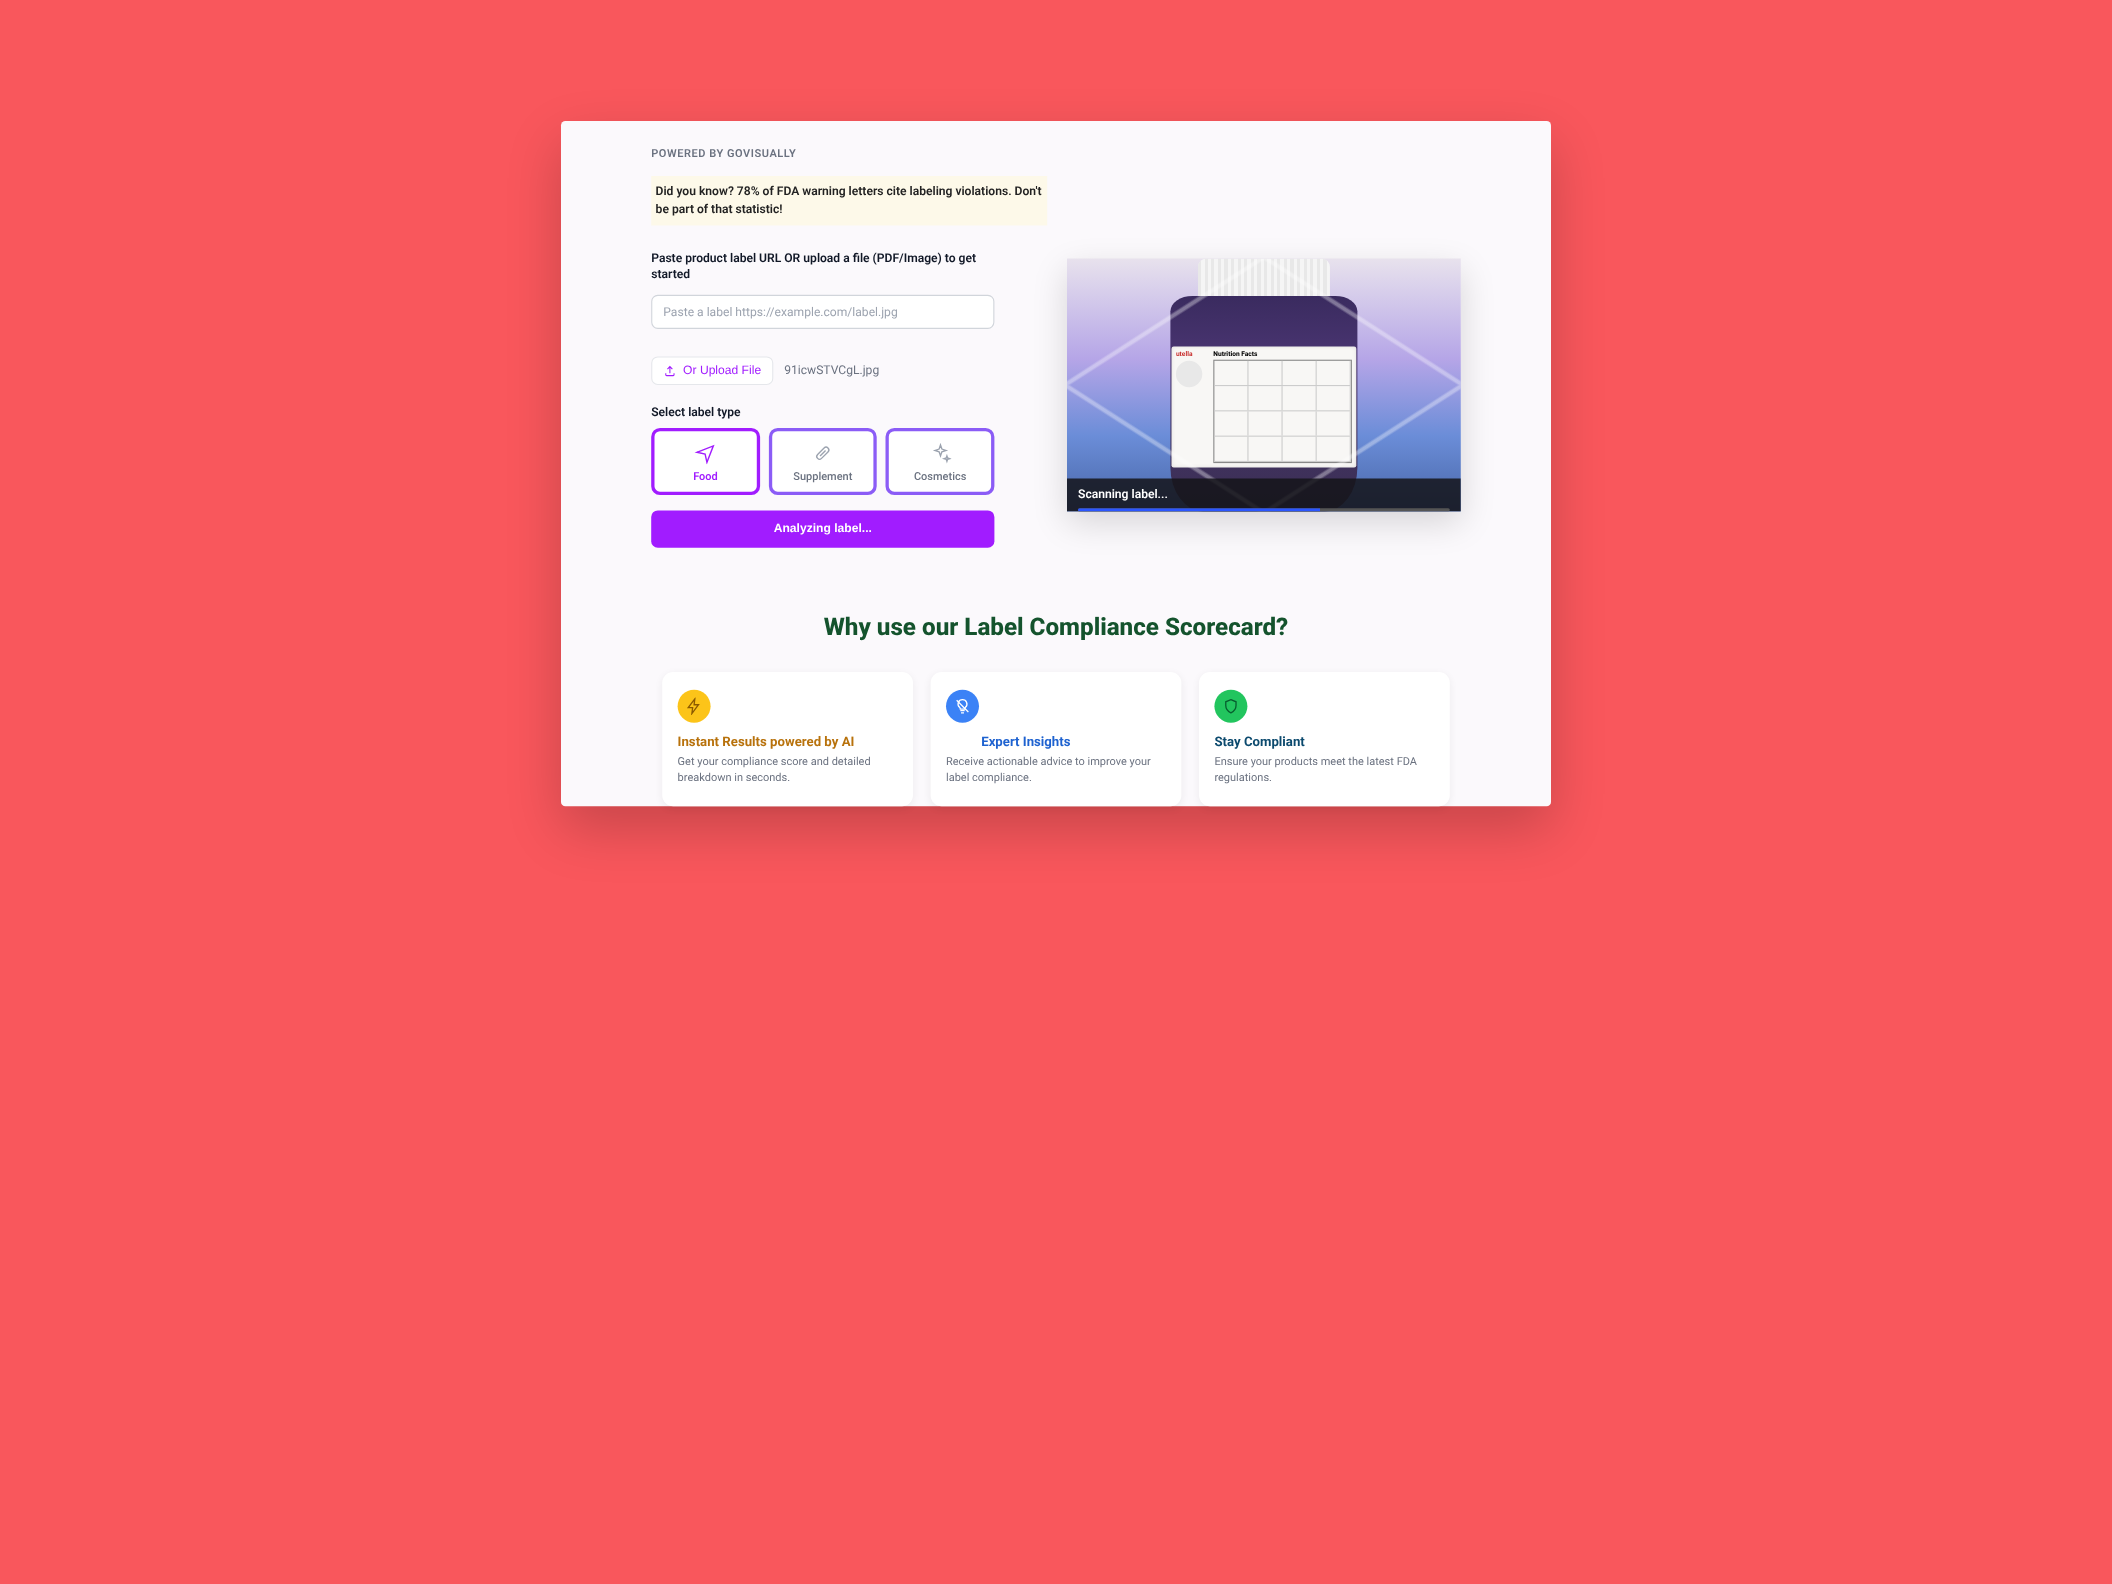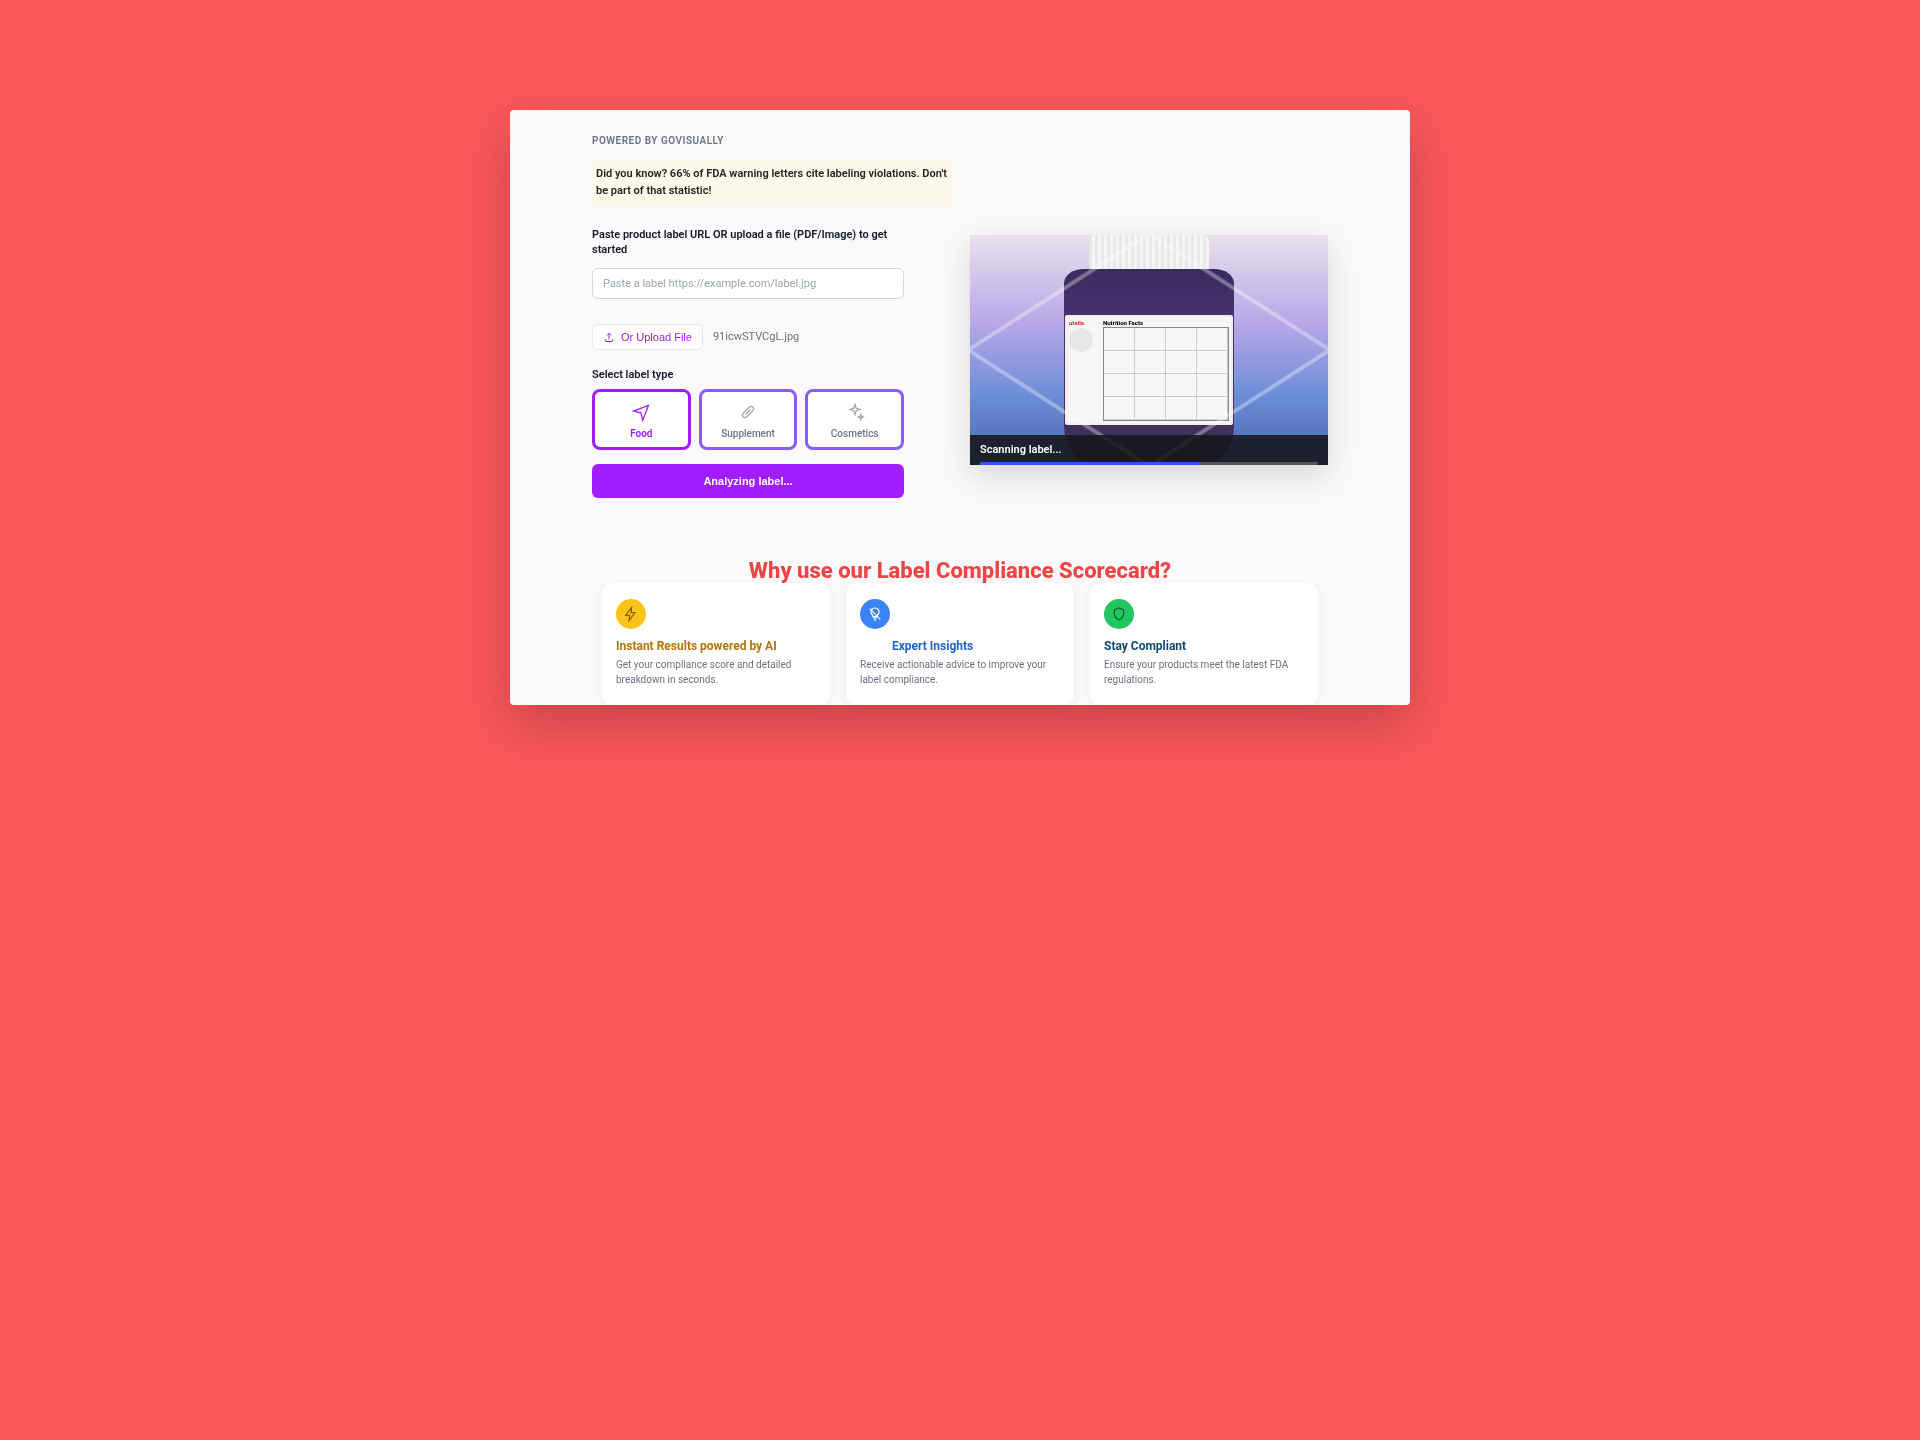--- a/index.html
+++ b/index.html
@@ -364,21 +364,22 @@
     
     .why-section {
       margin-top: 60px;
       padding-bottom: 0;
     }
     
     .why-title {
       text-align: center;
       font-size: 22px;
       font-weight: 800;
-      color: #ef4444;
+      color: #14532d;
+      margin-bottom: 28px;
     }
     
     .features {
       display: flex;
       gap: 16px;
       padding: 0 10px;
     }
     
     .feature {
       flex: 1;
@@ -422,21 +423,21 @@
   </style>
 </head>
 <body>
 
 <div class="card">
 
   <div class="top-section">
 
     <div class="left-col">
       <div class="kicker">POWERED BY GOVISUALLY</div>
-      <div class="callout">Did you know? 66% of FDA warning letters cite labeling violations. Don't be part of that statistic!</div>
+      <div class="callout">Did you know? 78% of FDA warning letters cite labeling violations. Don't be part of that statistic!</div>
       
       <div class="form-label">Paste product label URL OR upload a file (PDF/Image) to get started</div>
       <input class="url-input" placeholder="Paste a label https://example.com/label.jpg" style="">
       
       <div class="upload-row">
         <button class="upload-btn">
           <svg class="upload-icon" viewBox="0 0 16 16" fill="none" stroke="#a11cff" stroke-width="1.3">
             <path d="M8 11V3M5 6l3-3 3 3M3 11v2a1 1 0 001 1h8a1 1 0 001-1v-2"></path>
           </svg>
           <span>Or Upload File</span>

